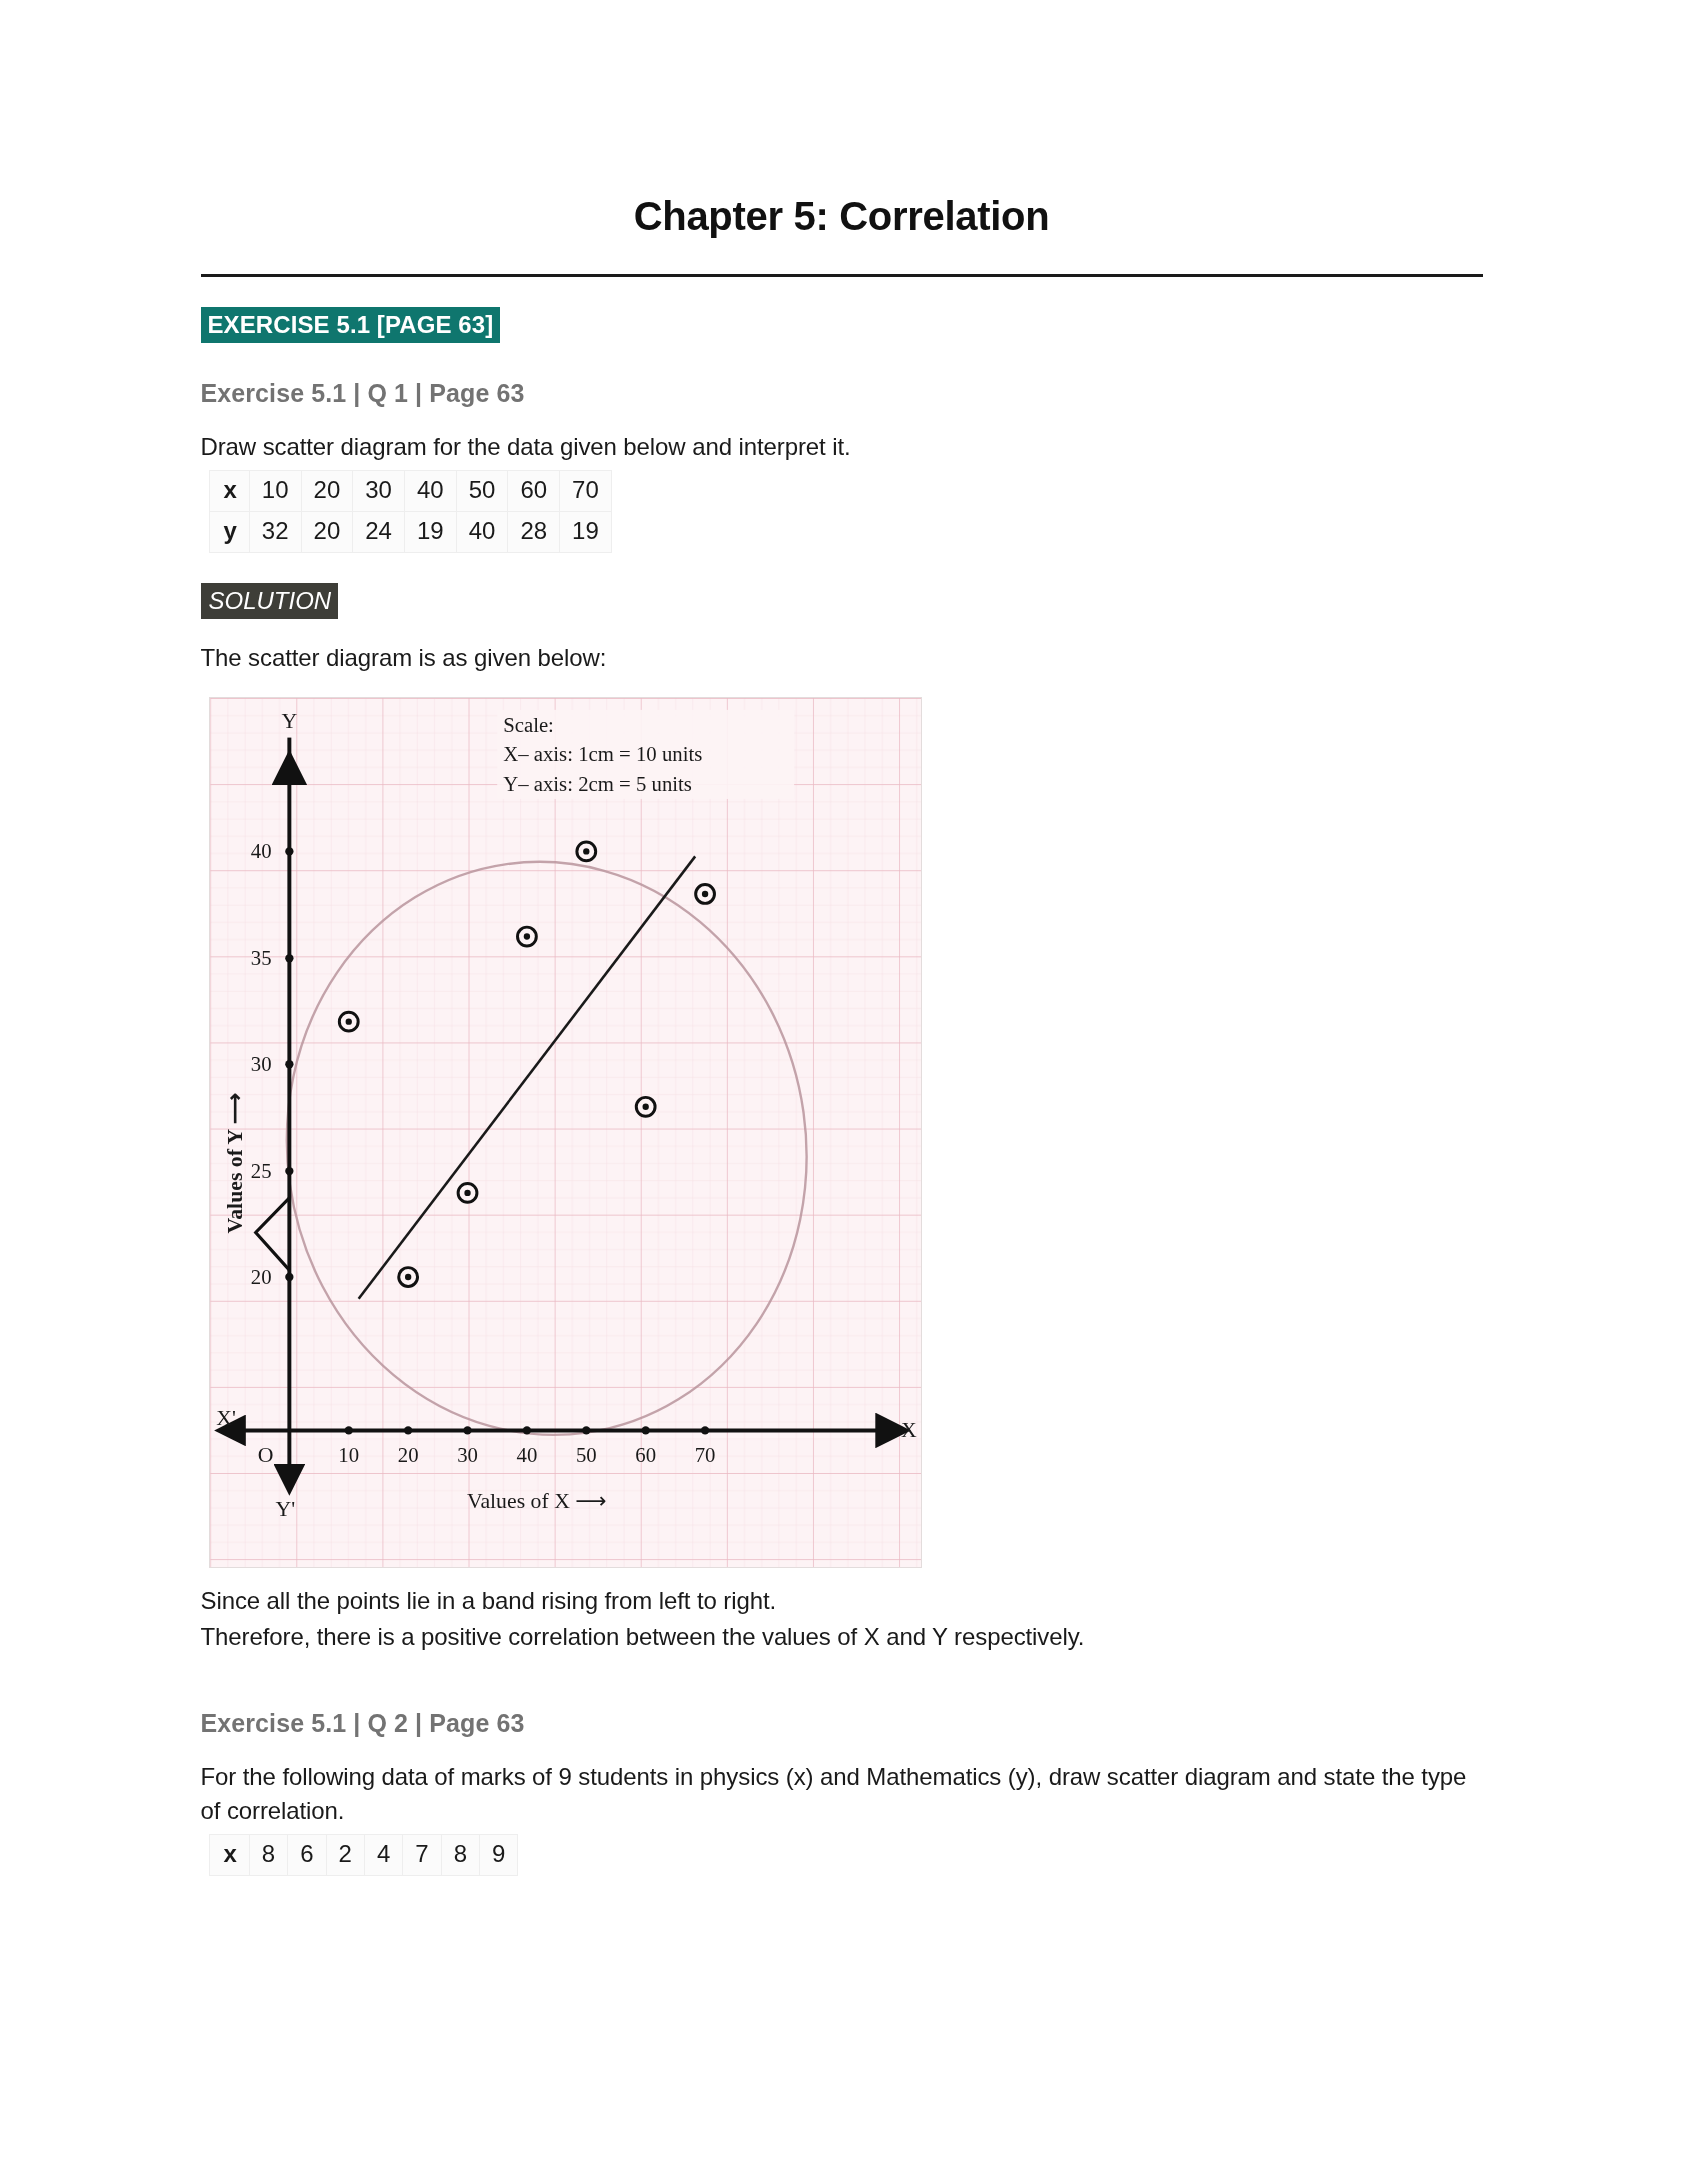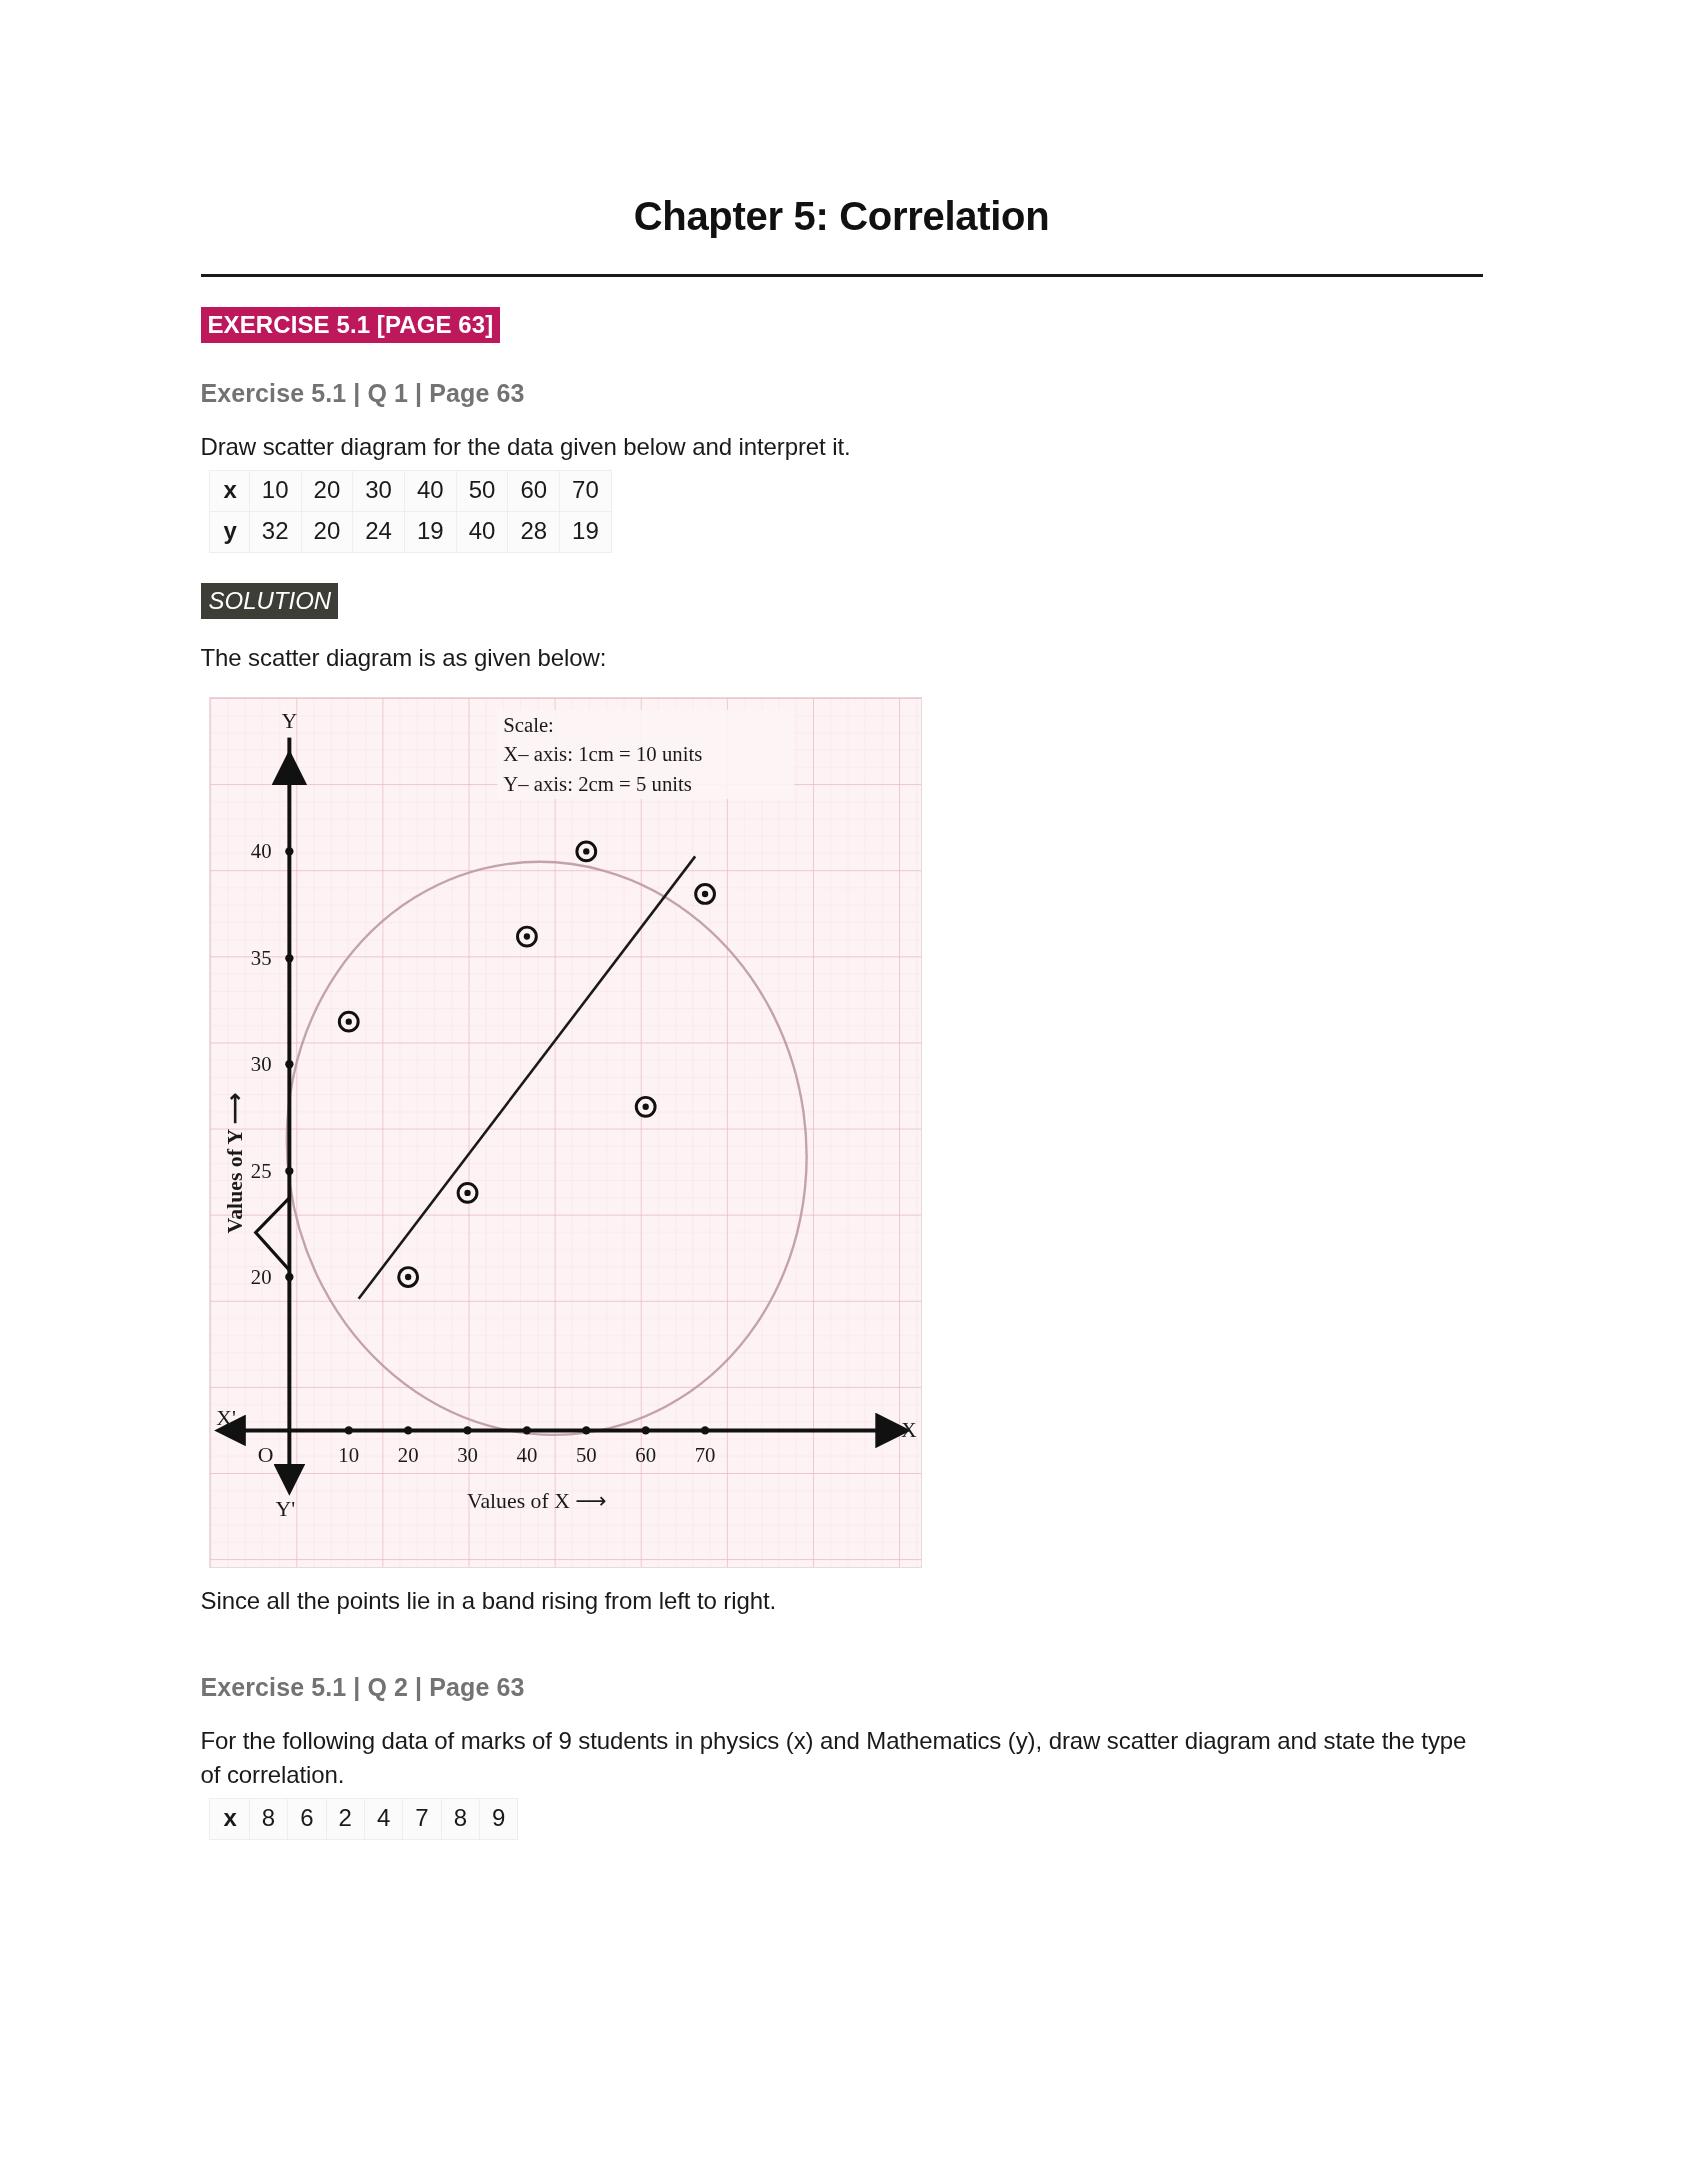--- a/index.html
+++ b/index.html
@@ -46,21 +46,21 @@
 
   
   .content {
     width: 1282px;
     margin: 0 auto;
     padding-top: 30px;
   }
 
   .exercise-band {
     display: inline-block;
-    background: #be185d;
+    background: #0f766e;
     color: #ffffff;
     font-size: 24px;
     font-weight: bold;
     letter-spacing: 0.1px;
     padding: 5px 7px 6px 7px;
     line-height: 1.05;
     margin: 0;
   }
 
   .q-heading {
@@ -293,20 +293,21 @@
             <rect x="290" y="12" width="300" height="90" fill="#fdf4f5" opacity="0.9"></rect>
             <text x="296" y="34" font-family="Liberation Serif, serif" font-size="21" fill="#1a1a1a">Scale:</text>
             <text x="296" y="64" font-family="Liberation Serif, serif" font-size="21" fill="#1a1a1a">X– axis: 1cm = 10 units</text>
             <text x="296" y="94" font-family="Liberation Serif, serif" font-size="21" fill="#1a1a1a">Y– axis: 2cm = 5 units</text>
           </g>
         </svg>
       </div>
     </div>
 
     <p class="body-text spacer-lines" style="margin-top:16px;">Since all the points lie in a band rising from left to right.</p>
+    <p class="body-text" style="margin-top:2px;">Therefore, there is a positive correlation between the values of X and Y respectively.</p>
 
     <div class="q-heading" style="margin-top:55px;">Exercise 5.1 | Q 2 | Page 63</div>
 
     <p class="body-text">For the following data of marks of 9 students in physics (x) and Mathematics (y), draw scatter diagram and state the type of correlation.</p>
 
     <table class="data-table">
       <tbody>
           <tr>
         <td class="rowlabel">x</td>
         <td>8</td>

